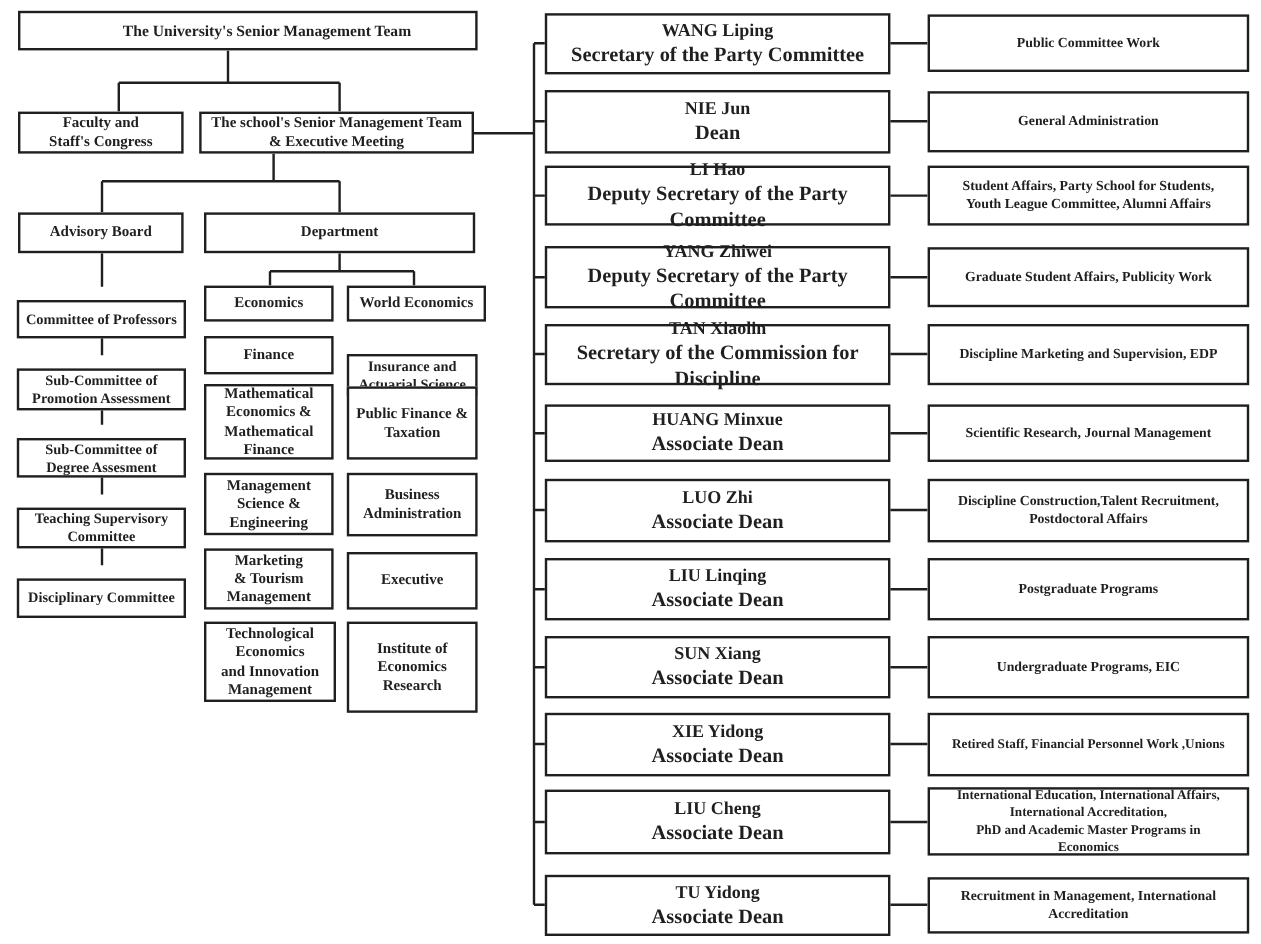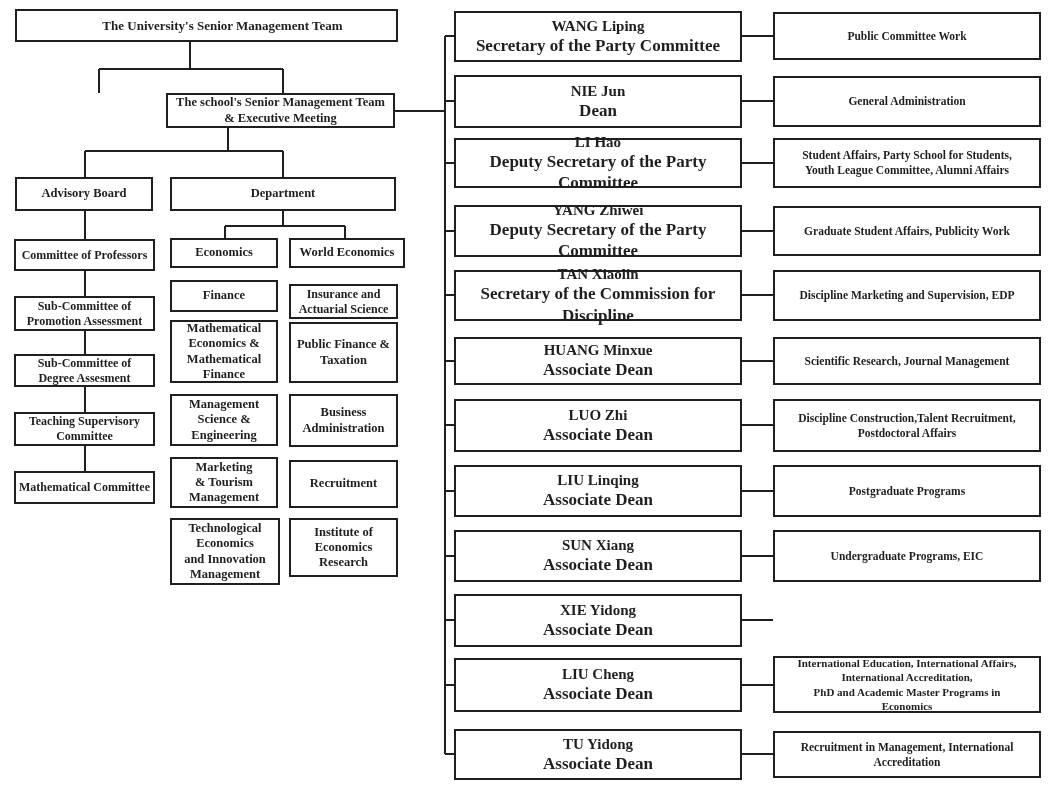--- a/index.html
+++ b/index.html
@@ -2,21 +2,21 @@
 <html><head>
 <meta charset="utf-8">
 <style>
   html,body{margin:0;padding:0;background:#ffffff;}
   .chart{position:relative;width:1051px;height:787px;background:#ffffff;
          font-family:"Liberation Serif",serif;color:#1f1f1f;overflow:hidden;}
   .chart svg{position:absolute;left:0;top:0;}
   .box{position:absolute;box-sizing:border-box;border:2px solid #1f1f1f;background:#ffffff;
        display:flex;flex-direction:column;align-items:center;justify-content:center;
        text-align:center;white-space:pre-line;font-weight:700;font-size:12.5px;line-height:1.22;}
-  .sm{font-size:12px;}
+  .sm{font-size:12px;margin-top:11px;}
   .uni{font-size:13px;padding-left:32px;}
   .person{left:454px;width:288px;}
   .person .name{font-size:15px;line-height:1.2;}
   .person .title{font-size:17px;line-height:1.25;}
   .duty{left:773px;width:268px;font-size:11.5px;line-height:1.3;padding:0 2px;}
 </style>
 </head>
 <body>
 
 <div class="chart">
@@ -31,33 +31,35 @@
       M283 211 V227  M225 226 H345  M225 226 V238  M345 226 V238
       M395 111 H445
       M445 36 V754
       M445 36 H469 M445 101 H469 M445 163 H469 M445 231 H469 M445 295 H469 M445 361 H469
       M445 425 H469 M445 491 H469 M445 556 H469 M445 620 H469 M445 685 H469 M445 754 H469
       M735 36 H773 M735 101 H773 M735 163 H773 M735 231 H773 M735 295 H773 M735 361 H773
       M735 425 H773 M735 491 H773 M735 556 H773 M735 620 H773 M735 685 H773 M735 754 H773"></path>
   </svg>
 
   <div class="box uni" style="left:15px;top:9px;width:383px;height:33px">The University's Senior Management Team</div>
+  <div class="box" style="left:15px;top:93px;width:138px;height:35px">Faculty and
+Staff's Congress</div>
   <div class="box" style="left:166px;top:93px;width:229px;height:35px">The school's Senior Management Team
 &amp; Executive Meeting</div>
   <div class="box" style="left:15px;top:177px;width:138px;height:34px">Advisory Board</div>
   <div class="box" style="left:170px;top:177px;width:226px;height:34px">Department</div>
 
   <div class="box sm" style="left:14px;top:239px;width:141px;height:32px">Committee of Professors</div>
   <div class="box sm" style="left:14px;top:296px;width:141px;height:35px">Sub-Committee of
 Promotion Assessment</div>
   <div class="box sm" style="left:14px;top:354px;width:141px;height:33px">Sub-Committee of
 Degree Assesment</div>
   <div class="box sm" style="left:14px;top:412px;width:141px;height:34px">Teaching Supervisory
 Committee</div>
-  <div class="box sm" style="left:14px;top:471px;width:141px;height:33px">Mathematical Committee</div>
+  <div class="box sm" style="left:14px;top:471px;width:141px;height:33px">Disciplinary Committee</div>
 
   <div class="box" style="left:170px;top:238px;width:108px;height:30px">Economics</div>
   <div class="box" style="left:170px;top:280px;width:108px;height:32px">Finance</div>
   <div class="box" style="left:170px;top:320px;width:108px;height:63px">Mathematical
 Economics &amp;
 Mathematical
 Finance</div>
   <div class="box" style="left:170px;top:394px;width:108px;height:52px">Management
 Science &amp;
 Engineering</div>
@@ -69,22 +71,22 @@
 and Innovation
 Management</div>
 
   <div class="box" style="left:289px;top:238px;width:116px;height:30px">World Economics</div>
   <div class="box sm" style="left:289px;top:284px;width:109px;height:35px">Insurance and
 Actuarial Science</div>
   <div class="box" style="left:289px;top:322px;width:109px;height:61px">Public Finance &amp;
 Taxation</div>
   <div class="box" style="left:289px;top:394px;width:109px;height:53px">Business
 Administration</div>
-  <div class="box" style="left:289px;top:460px;width:109px;height:48px">Recruitment</div>
-  <div class="box" style="left:289px;top:518px;width:109px;height:59px">Institute of
+  <div class="box" style="left:289px;top:460px;width:109px;height:48px">Executive</div>
+  <div class="box" style="left:289px;top:518px;width:109px;height:76px">Institute of
 Economics
 Research</div>
 
   <div class="box person" style="top:11px;height:51px">
     <div class="name">WANG Liping</div>
     <div class="title">Secretary of the Party Committee</div>
   </div>
   <div class="box person" style="top:75px;height:53px">
     <div class="name">NIE Jun</div>
     <div class="title">Dean</div>
@@ -134,20 +136,21 @@
   <div class="box duty" style="top:76px;height:51px">General Administration</div>
   <div class="box duty" style="top:138px;height:50px">Student Affairs, Party School for Students,
 Youth League Committee, Alumni Affairs</div>
   <div class="box duty" style="top:206px;height:50px">Graduate Student Affairs, Publicity Work</div>
   <div class="box duty" style="top:270px;height:51px">Discipline Marketing and Supervision, EDP</div>
   <div class="box duty" style="top:337px;height:48px">Scientific Research, Journal Management</div>
   <div class="box duty" style="top:399px;height:53px">Discipline Construction,Talent Recruitment,
 Postdoctoral Affairs</div>
   <div class="box duty" style="top:465px;height:52px">Postgraduate Programs</div>
   <div class="box duty" style="top:530px;height:52px">Undergraduate Programs, EIC</div>
+  <div class="box duty" style="top:594px;height:53px;font-size:11px">Retired Staff, Financial Personnel Work ,Unions</div>
   <div class="box duty" style="top:656px;height:57px;font-size:11px">International Education, International Affairs,
 International Accreditation,
 PhD and Academic Master Programs in
 Economics</div>
   <div class="box duty" style="top:731px;height:47px">Recruitment in Management, International
 Accreditation</div>
 
 </div>
 
 </body></html>

